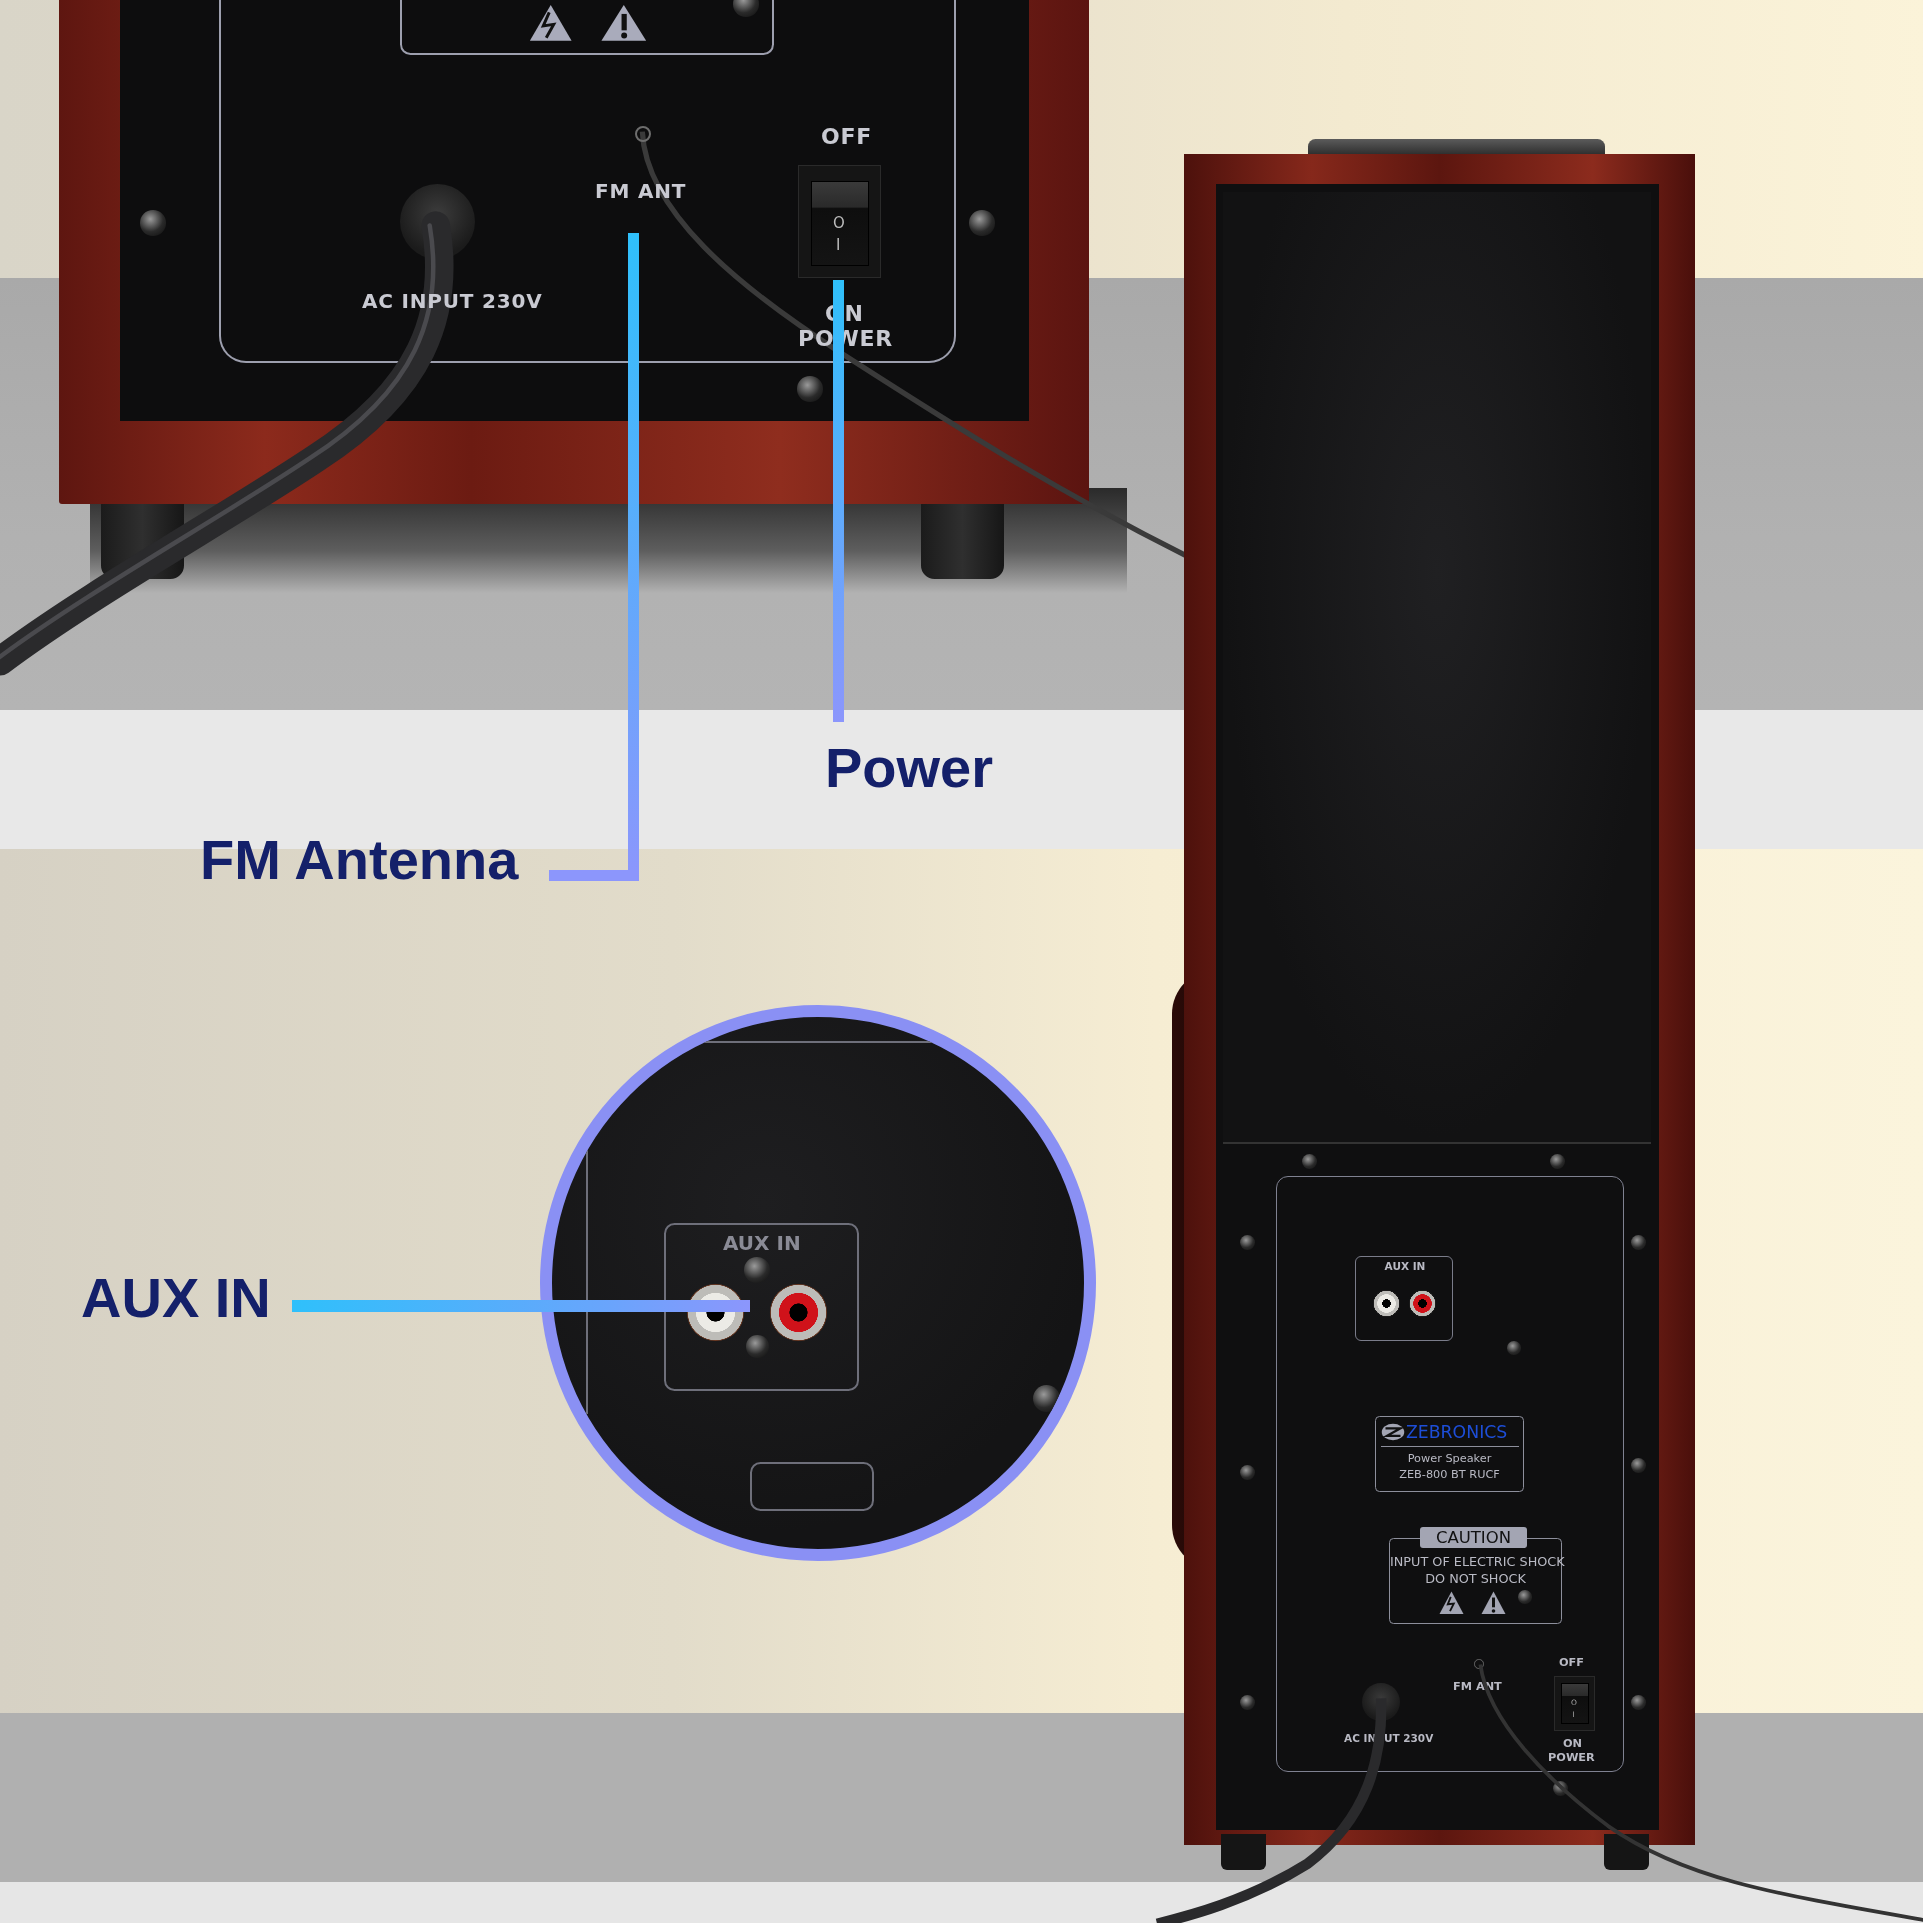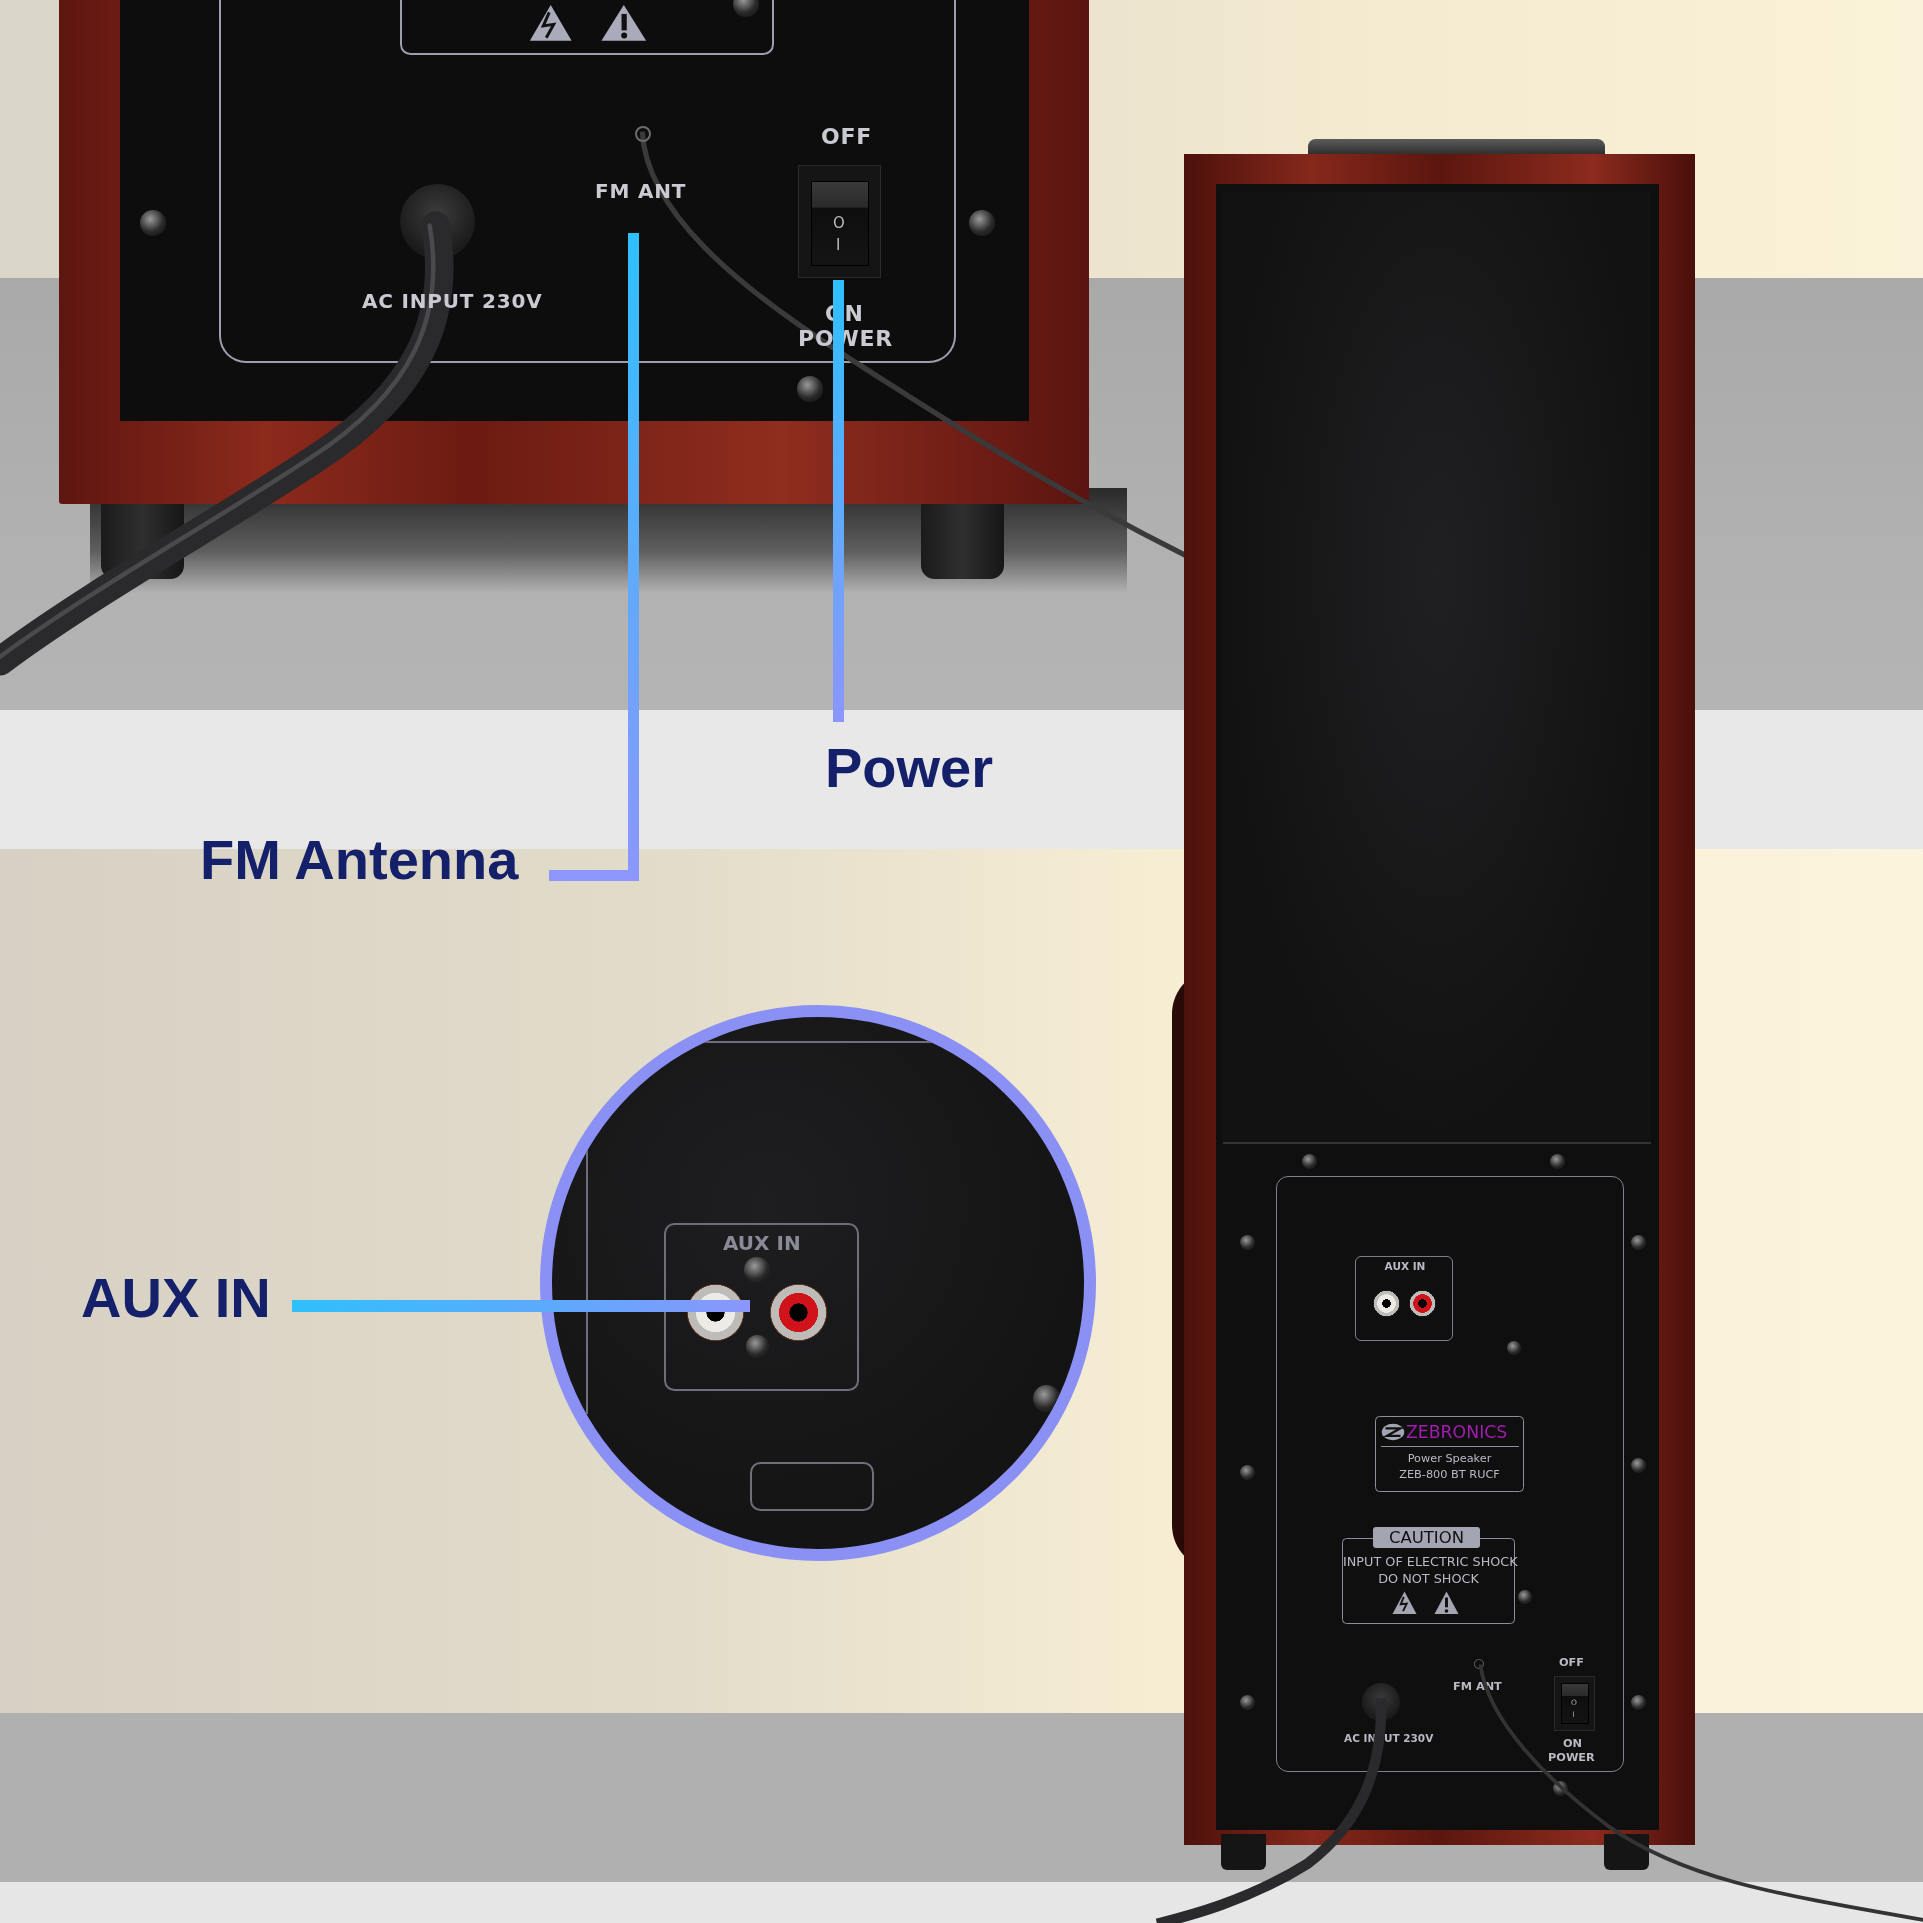--- a/index.html
+++ b/index.html
@@ -127,27 +127,27 @@
   <div class="abs mini" style="left:28.6px;top:3px;font-size:10.5px;font-weight:bold;">AUX IN</div>
   <div class="abs rca-sm" style="left:16.5px;top:33px;width:27px;height:27px;--c:#ecebe6;"></div>
   <div class="abs rca-sm" style="left:53px;top:33px;width:27px;height:27px;--c:#d0121a;"></div>
 </div>
 
 <div class="abs" style="left:1375px;top:1416px;width:147px;height:74px;border:1.5px solid #8d8f9c;border-radius:4.5px;">
   <svg class="abs" style="left:4.5px;top:6px;" width="24" height="18" viewBox="0 0 32 24">
     <ellipse cx="16" cy="12" rx="15" ry="11" fill="#a3a5b3"></ellipse>
     <path d="M6,7 H26 L8,17 H26" fill="none" stroke="#111" stroke-width="3"></path>
   </svg>
-  <div class="abs mini" style="left:30px;top:5.3px;font-size:17.3px;color:#a21caf;">ZEBRONICS</div>
+  <div class="abs mini" style="left:30px;top:5.3px;font-size:17.3px;color:#1d4ed8;">ZEBRONICS</div>
   <div class="abs" style="left:4.5px;top:28.6px;width:138px;height:1.5px;background:#8d8f9c;"></div>
   <div class="abs mini" style="left:0;top:35px;width:147px;text-align:center;font-size:11.3px;">Power Speaker</div>
   <div class="abs mini" style="left:0;top:51px;width:147px;text-align:center;font-size:11.3px;">ZEB-800 BT RUCF</div>
 </div>
 
-<div class="abs" style="left:1342px;top:1538px;width:171px;height:84px;border:1.5px solid #8d8f9c;border-radius:4.5px;">
+<div class="abs" style="left:1389px;top:1538px;width:171px;height:84px;border:1.5px solid #8d8f9c;border-radius:4.5px;">
   <div class="abs mini" style="left:30px;top:-12px;width:107px;height:21px;background:#a3a5b3;color:#111;border-radius:3px;text-align:center;font-size:16.5px;line-height:21px;">CAUTION</div>
   <div class="abs mini" style="left:0;top:15px;width:171px;text-align:center;font-size:12.8px;">INPUT OF ELECTRIC SHOCK</div>
   <div class="abs mini" style="left:0;top:32px;width:171px;text-align:center;font-size:12.8px;">DO NOT SHOCK</div>
   <svg class="abs" style="left:48px;top:51px;" width="75" height="25.6" viewBox="0 0 100 34">
     <polygon points="2,32 18,2 34,32" fill="#a3a5b3"></polygon>
     <polyline points="17,9 13,19 21,18 16,28" fill="none" stroke="#111" stroke-width="2.5"></polyline>
     <polygon points="58,32 74,2 90,32" fill="#a3a5b3"></polygon>
     <rect x="72" y="10" width="4" height="13" fill="#111"></rect>
     <circle cx="74" cy="28" r="2.4" fill="#111"></circle>
   </svg>

